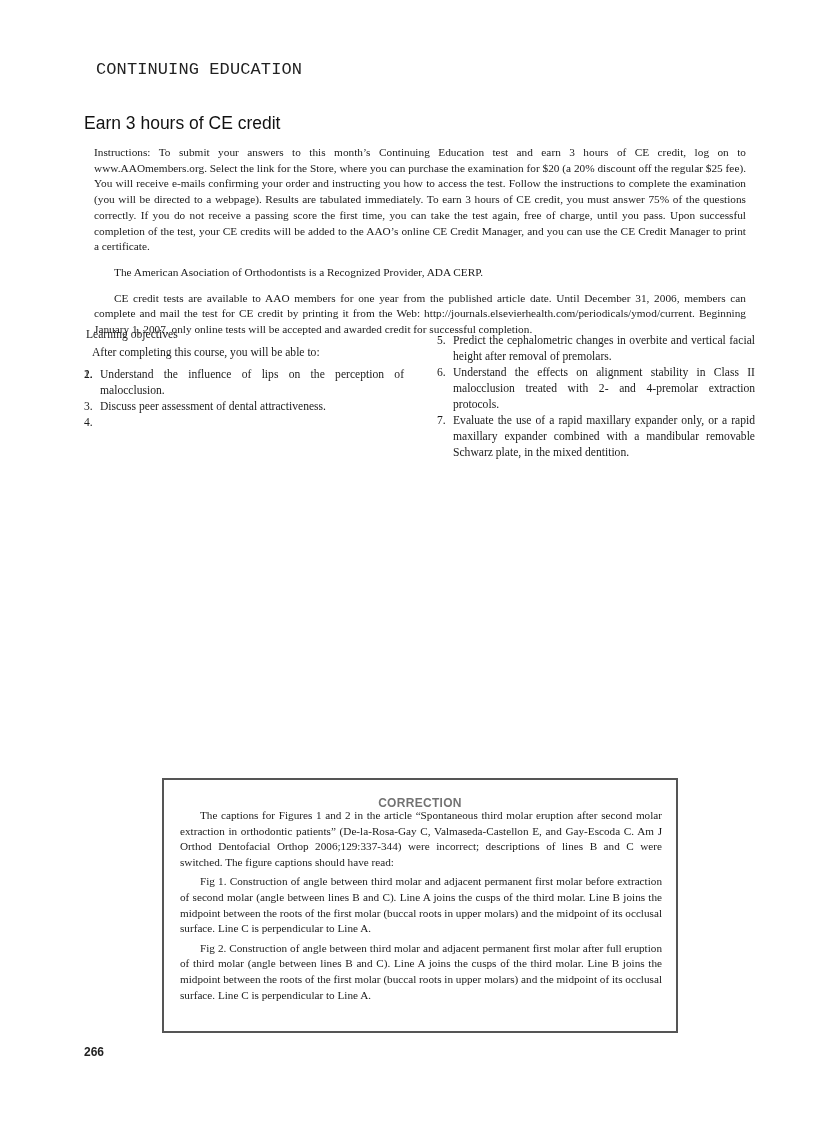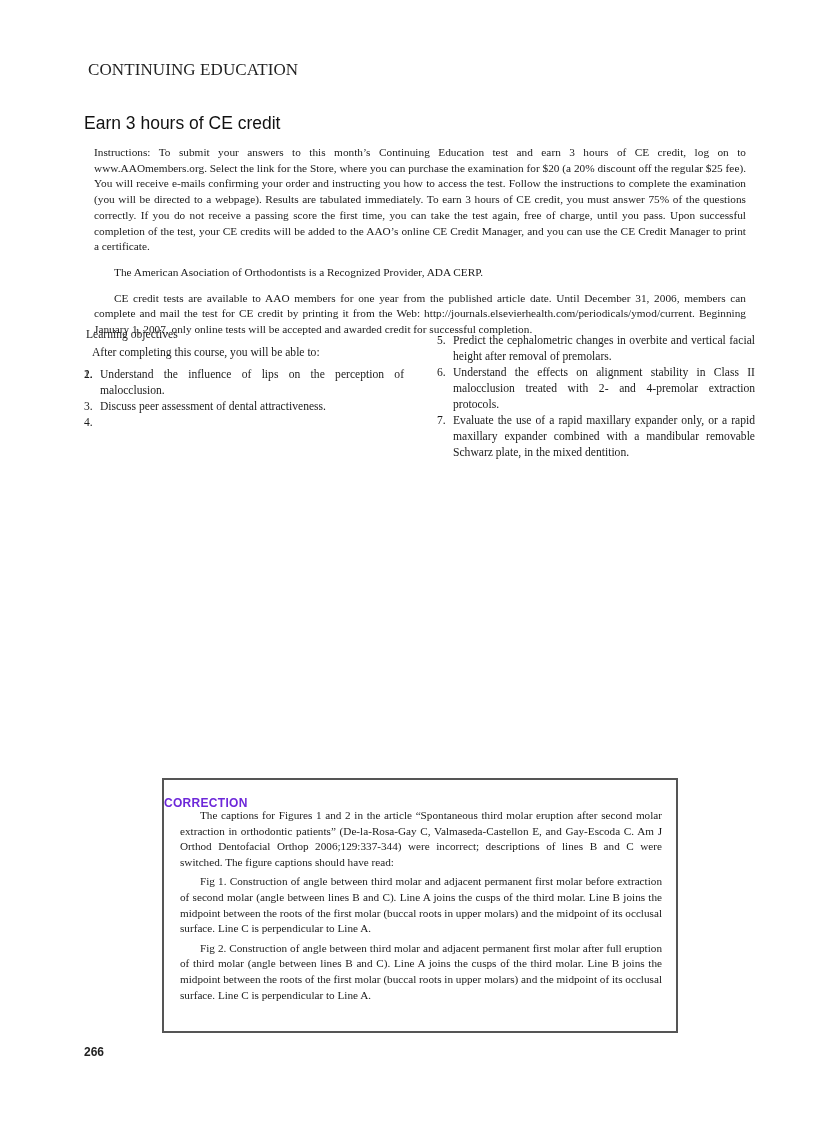--- a/index.html
+++ b/index.html
@@ -1,22 +1,22 @@
 <!DOCTYPE html>
 <html><head>
 <meta charset="utf-8">
 <style>
   html, body { margin: 0; padding: 0; background: #ffffff; }
   body { width: 838px; height: 1122px; position: relative; overflow: hidden; color: #1a1a1a; }
   .serif { font-family: "Liberation Serif", "DejaVu Serif", serif; }
   .sans { font-family: "Liberation Sans", "DejaVu Sans", sans-serif; }
 
   .section-header {
-    position: absolute; left: 88px; top: 60px;
-    font-size: 17px; letter-spacing: 0.1px; color: #222;
+    position: absolute; left: 96px; top: 60px;
+    font-size: 17px; letter-spacing: 0.1px; color: #222; font-family: Liberation Mono, monospace;
   }
   .title {
     position: absolute; left: 84px; top: 113px;
     font-size: 17.5px; font-weight: normal; color: #111; margin: 0;
   }
   .intro {
     position: absolute; left: 84px; top: 135px; width: 672px;
     font-size: 11.3px; line-height: 15.7px; text-align: justify; color: #1a1a1a;
   }
   .intro p { margin: 10px; }
@@ -36,22 +36,22 @@
   .objectives-right {
     position: absolute; left: 437px; top: 333px; width: 318px;
     font-size: 11.6px; line-height: 16px;
   }
 
   .correction-box {
     position: absolute; left: 162px; top: 778px; width: 512px; height: 251px;
     border: 2px solid #555; box-sizing: content-box;
   }
   .correction-title {
-    position: absolute; left: 0; right: 0; top: 16px; 
-    font-size: 12px; font-weight: bold; letter-spacing: 0.3px; color: #6d28d9;
+    position: absolute; left: 0; right: 0; top: 16px; text-align: center;
+    font-size: 12px; font-weight: bold; letter-spacing: 0.3px; color: #737373;
   }
   .correction-body {
     position: absolute; left: 16px; top: 28px; width: 482px;
     font-size: 11.2px; line-height: 15.6px; text-align: justify;
   }
   .correction-body p { margin: 0 0 4px 0; text-indent: 20px; }
 
   .page-number {
     position: absolute; left: 84px; top: 1045px;
     font-size: 12px; font-weight: bold; color: #222; text-align: right;

